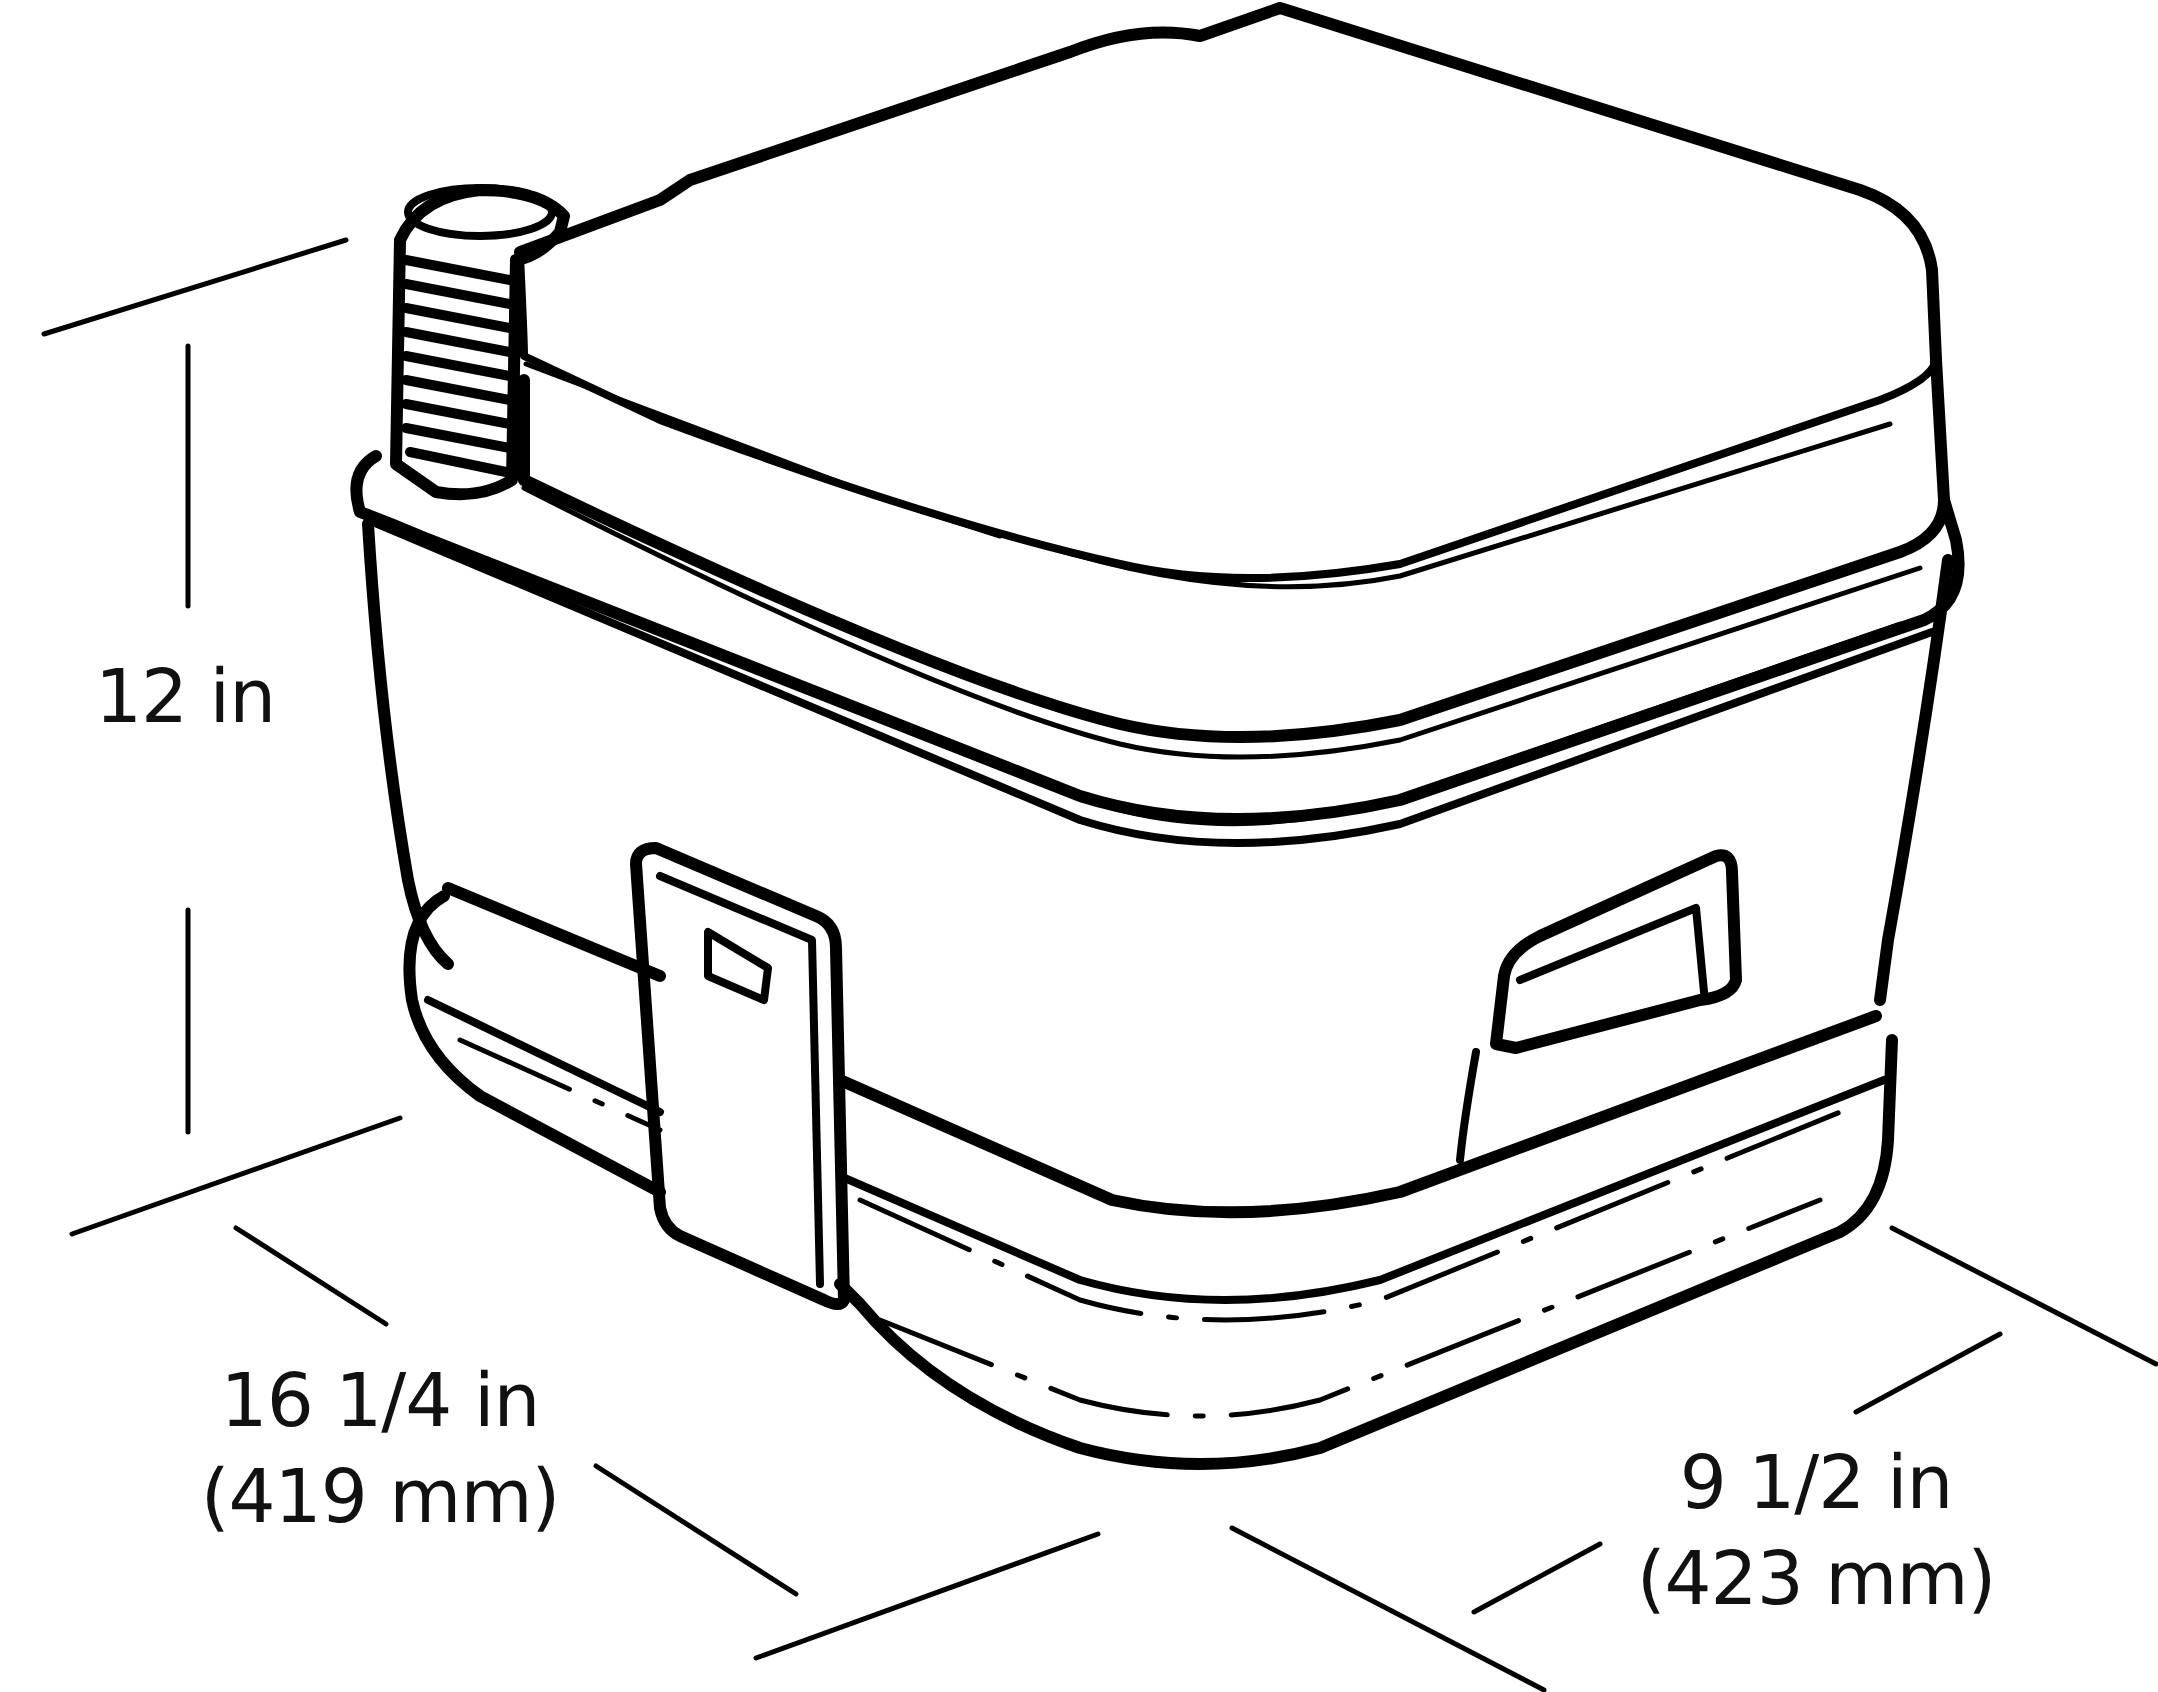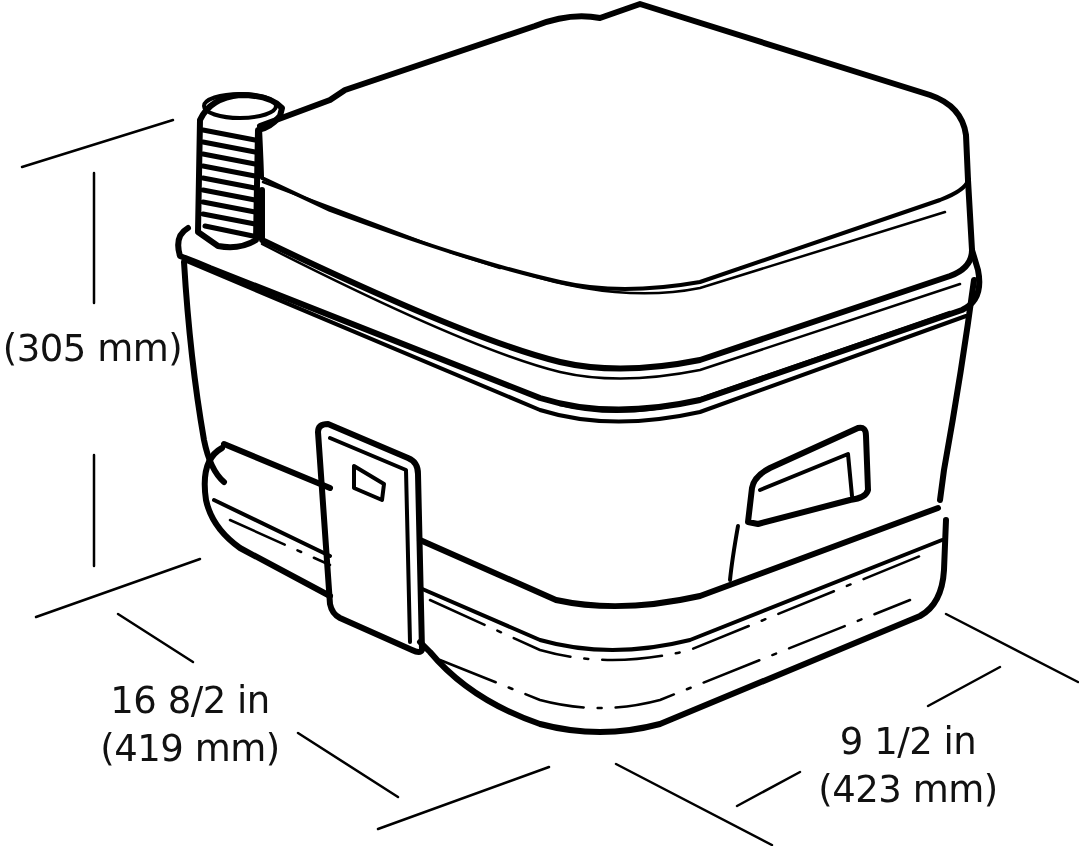--- a/index.html
+++ b/index.html
@@ -89,24 +89,24 @@
   <g>
     <path class="ink thick" d="M222 448 Q200 460 206 500 Q212 528 240 548 L330 596 M420 642 L430 652 Q470 700 540 724 Q600 740 660 724 L920 616 Q942 604 944 570 L946 520"></path>
     <path class="ink med" d="M214 500 L330 556 M420 588 L540 640 Q610 660 690 640 L942 540"></path>
     <path class="ink thin dash" d="M230 520 L330 565"></path>
     <path class="ink thin dash" d="M430 600 L540 650 Q610 670 690 650 L930 552"></path>
     <path class="ink thin dash" d="M440 660 L540 700 Q600 716 660 700 L910 600"></path>
   </g>
 </svg>
 
 <div class="label" id="label-height">
-  <span>(305 mm)</span>
+  <span>12 in</span>
 </div>
 
 <div class="label" id="label-depth">
-  <span>16 8/2 in</span>
+  <span>16 1/4 in</span>
   <span>(419 mm)</span>
 </div>
 
 <div class="label" id="label-width">
   <span>9 1/2 in</span>
   <span>(423 mm)</span>
 </div>
 
 </body></html>

